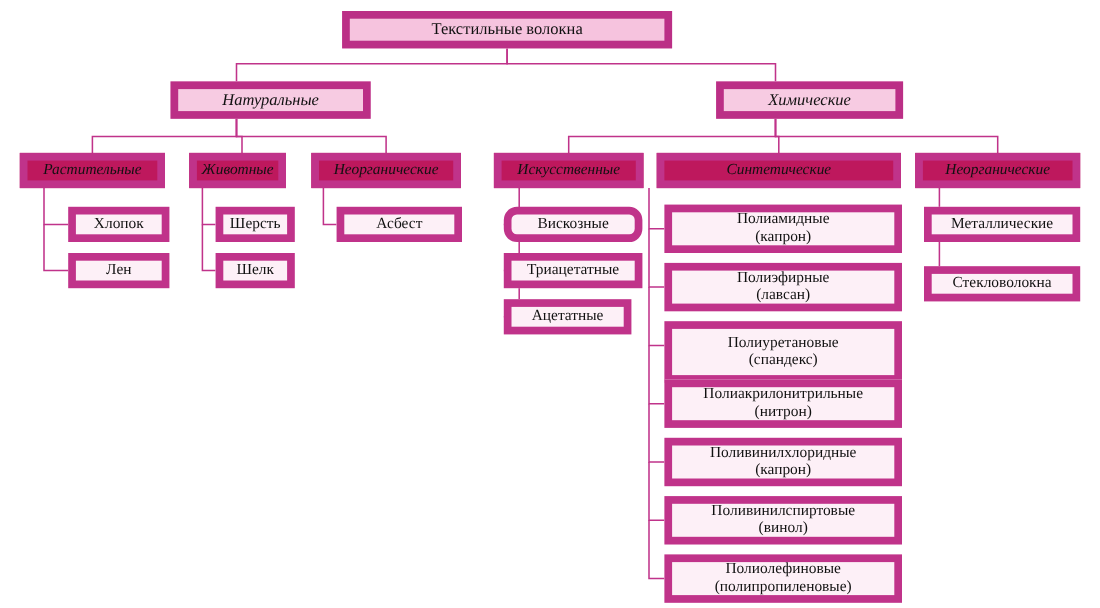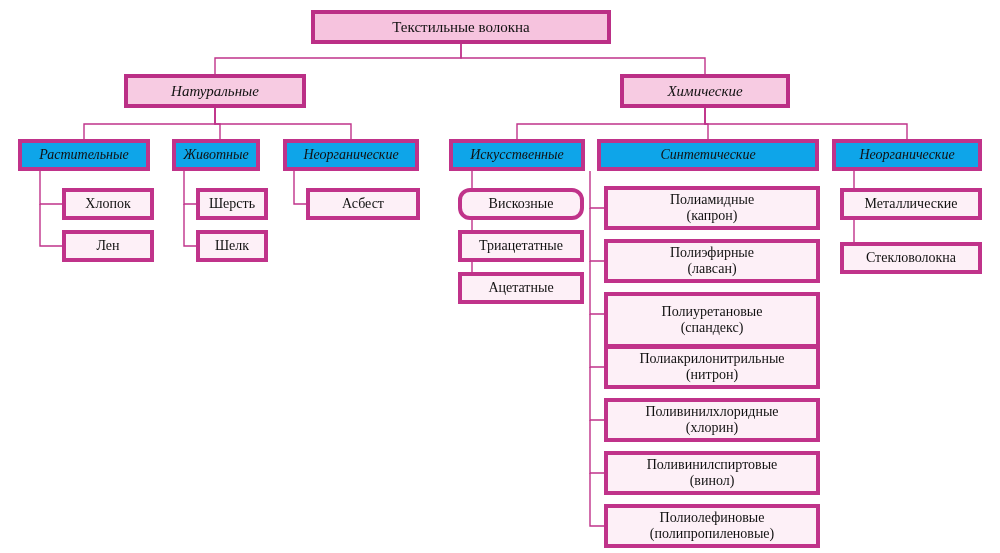--- a/index.html
+++ b/index.html
@@ -23,21 +23,21 @@
     position: absolute;
     left: 0;
     top: 0;
     width: 1000px;
     height: 553px;
     pointer-events: none;
   }
   .node {
     position: absolute;
     box-sizing: border-box;
-    border: 4px solid #404040;
+    border: 7px solid #404040;
     background: #fbe3f0;
     display: flex;
     align-items: center;
     justify-content: center;
     text-align: center;
     line-height: 1.12;
     padding: 2px 4px;
   }
   .node .label {
     display: block;
@@ -47,23 +47,24 @@
     background: #f6c3de;
     border-color: #bb2f86;
     font-size: 15px;
     font-weight: 400;
   }
   .lvl-branch {
     background: #f7cbe2;
     border-color: #bb2f86;
     font-style: italic;
     font-size: 15px;
+    margin-left: 31px;
   }
   .lvl-group {
-    background: #0ea5e9;
+    background: #be185d;
     border-color: #c0338a;
     font-style: italic;
     font-size: 14px;
   }
   .lvl-leaf {
     background: #fdf0f7;
     border-color: #c0338a;
     font-size: 14px;
   }
 </style>
@@ -140,42 +141,42 @@
       </div>
       <div class="node lvl-leaf" style="left: 306px; top: 188px; width: 114px; height: 32px;">
         <span class="label">Асбест</span>
       </div>
       <div class="node lvl-leaf" style="left: 458px; top: 188px; width: 126px; height: 32px; border-radius: 12px;">
         <span class="label">Вискозные</span>
       </div>
       <div class="node lvl-leaf" style="left: 458px; top: 230px; width: 126px; height: 32px;">
         <span class="label">Триацетатные</span>
       </div>
-      <div class="node lvl-leaf" style="left: 458px; top: 272px; width: 126px; height: 32px;">
+      <div class="node lvl-leaf" style="left: 458px; top: 272px; width: 116px; height: 32px;">
         <span class="label">Ацетатные</span>
       </div>
       <div class="node lvl-leaf" style="left: 604px; top: 186px; width: 216px; height: 44px;">
         <span class="label">Полиамидные
 (капрон)</span>
       </div>
       <div class="node lvl-leaf" style="left: 604px; top: 239px; width: 216px; height: 44px;">
         <span class="label">Полиэфирные
 (лавсан)</span>
       </div>
       <div class="node lvl-leaf" style="left: 604px; top: 292px; width: 216px; height: 56px;">
         <span class="label">Полиуретановые
 (спандекс)</span>
       </div>
       <div class="node lvl-leaf" style="left: 604px; top: 345px; width: 216px; height: 44px;">
         <span class="label">Полиакрилонитрильные
 (нитрон)</span>
       </div>
       <div class="node lvl-leaf" style="left: 604px; top: 398px; width: 216px; height: 44px;">
         <span class="label">Поливинилхлоридные
-(хлорин)</span>
+(капрон)</span>
       </div>
       <div class="node lvl-leaf" style="left: 604px; top: 451px; width: 216px; height: 44px;">
         <span class="label">Поливинилспиртовые
 (винол)</span>
       </div>
       <div class="node lvl-leaf" style="left: 604px; top: 504px; width: 216px; height: 44px;">
         <span class="label">Полиолефиновые
 (полипропиленовые)</span>
       </div>
       <div class="node lvl-leaf" style="left: 840px; top: 188px; width: 142px; height: 32px; align-items: center;">

